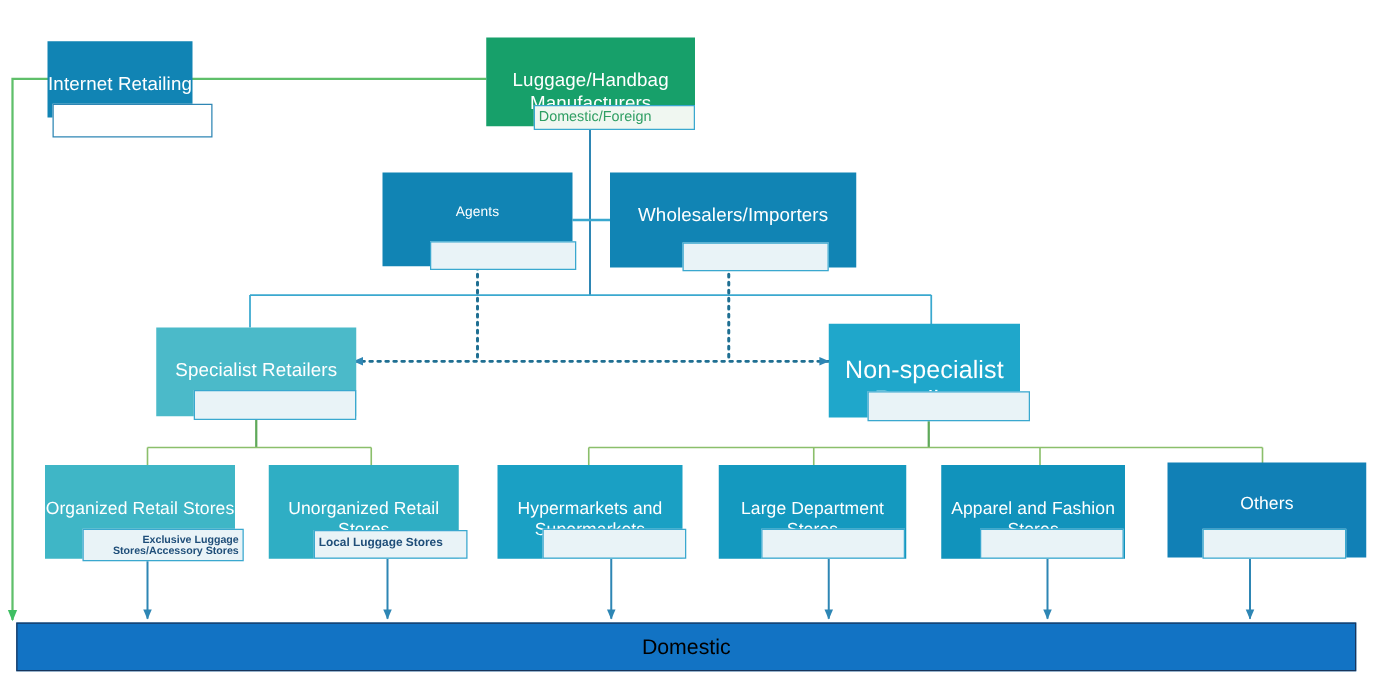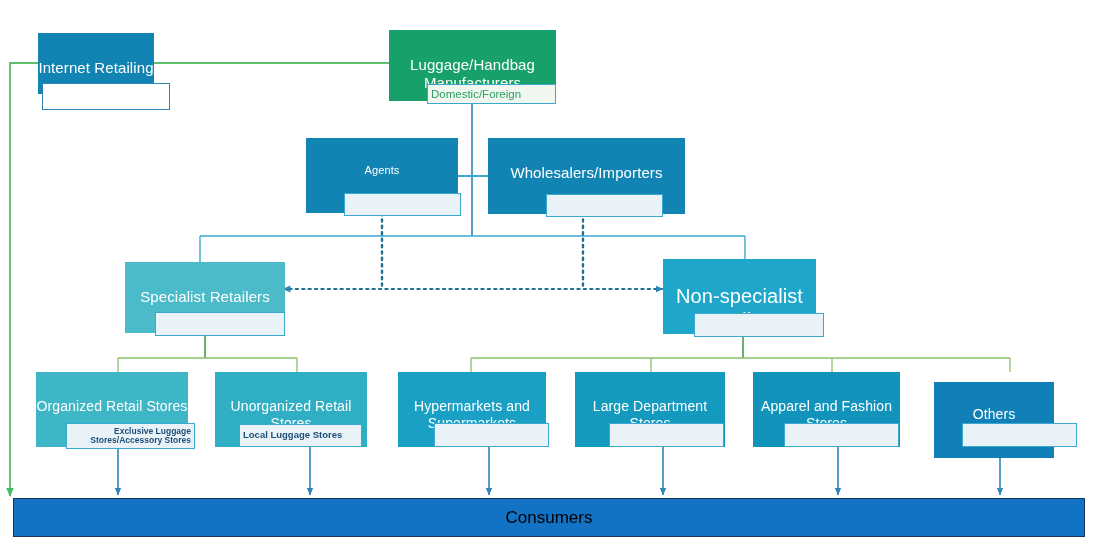--- a/index.html
+++ b/index.html
@@ -175,21 +175,21 @@
   <div class="node" style="left:36px; top:372px; width:152px; height:75px; background:#3FB6C6; font-size:14px;">
     <span class="title">Organized Retail Stores</span>
   </div>
   <div class="plate" style="left:66px; top:423px; width:129px; height:26px; font-size:8.5px; text-align:right;">
     <span class="txt" style="text-align:right;">Exclusive Luggage Stores/Accessory Stores</span>
   </div>
 
   <div class="node" style="left:215px; top:372px; width:152px; height:75px; background:#2FAEC4; font-size:14px;">
     <span class="title">Unorganized Retail Stores</span>
   </div>
-  <div class="plate" style="left:239px; top:424px; width:123px; height:23px; font-size:9.5px; justify-content:flex-end;">
+  <div class="plate" style="left:251px; top:424px; width:123px; height:23px; font-size:9.5px; justify-content:flex-end;">
     <span class="txt">Local Luggage Stores</span>
   </div>
 
   <div class="node" style="left:398px; top:372px; width:148px; height:75px; background:#1AA0C4; font-size:14px;">
     <span class="title">Hypermarkets and Supermarkets</span>
   </div>
   <div class="plate" style="left:434px; top:423px; width:115px; height:24px; font-size:9px;">
     <span class="txt"></span>
   </div>
 
@@ -200,24 +200,24 @@
     <span class="txt"></span>
   </div>
 
   <div class="node" style="left:753px; top:372px; width:147px; height:75px; background:#1193BC; font-size:14px;">
     <span class="title">Apparel and Fashion Stores</span>
   </div>
   <div class="plate" style="left:784px; top:423px; width:115px; height:24px; font-size:9px;">
     <span class="txt"></span>
   </div>
 
-  <div class="node" style="left:934px; top:382px; width:120px; height:76px; background:#1180B6; font-size:14px;">
+  <div class="node" style="left:934px; top:370px; width:159px; height:76px; background:#1180B6; font-size:14px;">
     <span class="title" style="padding-top:24px;">Others</span>
   </div>
   <div class="plate" style="left:962px; top:423px; width:115px; height:24px; font-size:9px;">
     <span class="txt"></span>
   </div>
 
   <div class="consumers" style="left:13px; top:498px; width:1072px; height:39px; font-size:17px;">
-    <span>Consumers</span>
+    <span>Domestic</span>
   </div>
 
 </div>
 
 </body></html>

